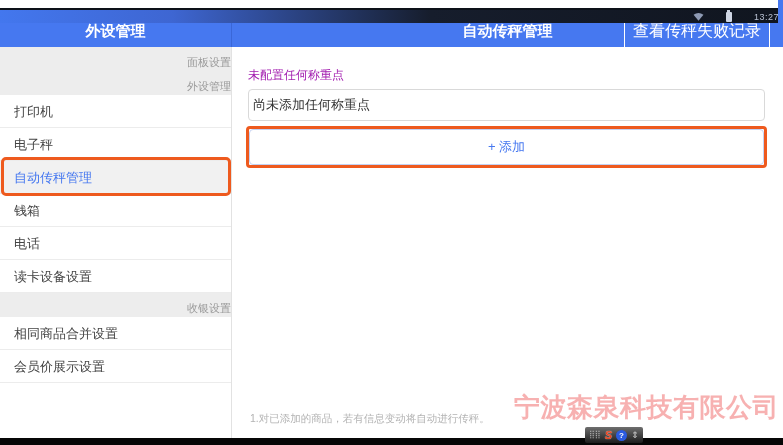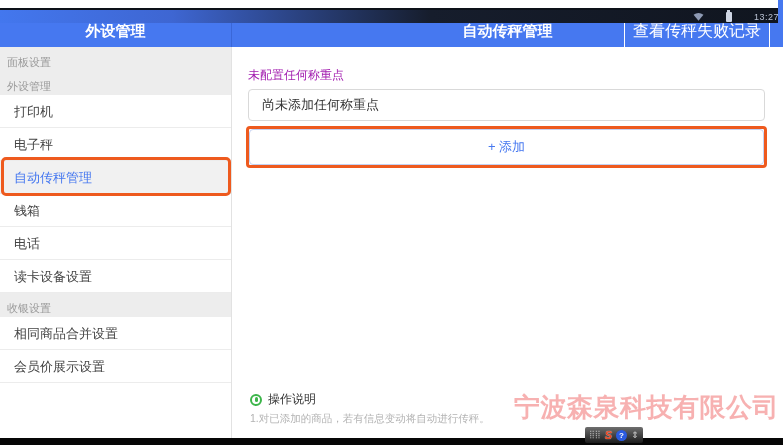--- a/index.html
+++ b/index.html
@@ -22,32 +22,32 @@
   .header h1 { font-size:15px; font-weight:bold; color:#fff; }
   .fail-btn { position:absolute; right:13px; top:50%; transform:translateY(-50%);
     border:1px solid #fff; border-radius:4px; background:transparent; color:#fff;
     font-size:16px; line-height:18px; padding:16px 8px; cursor:pointer; white-space:nowrap; }
   .right-top-strip { position:absolute; right:0; top:0; width:5px; height:47px; background:#4678f0; z-index:4; }
 
   
   .sidebar { position:absolute; left:0; top:47px; width:232px; height:398px; background:#fff;
     border-right:1px solid #e2e2e2; overflow:hidden; z-index:1; }
   .sidebar .section { height:24px; line-height:30px; background:#ededed; color:#9a9a9a;
-    font-size:11px; padding-left:7px; }
+    font-size:11px; padding-left:7px;text-align:right; }
   .sidebar .item { position:relative; height:33px; line-height:33px; padding-left:14px;
     color:#444; font-size:13px; border-bottom:1px solid #ececec; background:#fff; cursor:pointer; }
   .sidebar .item.selected { background:#f1f1f1; color:#4678f0; }
   .annotation-ring { position:absolute; left:1px; right:0; top:-4px; bottom:-3px;
     border:3px solid #ee5a1e; border-radius:5px; pointer-events:none; z-index:2; }
 
   
   .content { position:absolute; left:233px; top:47px; right:0; bottom:7px; background:#fff; }
   .empty-label { position:absolute; top:20px; left:15px; font-size:12px; color:#a21caf; }
   .empty-box { position:absolute; top:42px; left:15px; right:18px; height:32px; line-height:30px;
-    border:1px solid #d9d9d9; border-radius:4px; padding-left:13px; font-size:13px; color:#333; background:#fff; }
+    border:1px solid #d9d9d9; border-radius:4px; padding-left:4px; font-size:13px; color:#333; background:#fff; }
   .add-ring { position:absolute; top:79px; left:13px; right:16px; border:3px solid #ee5a1e; border-radius:4px; }
   .add-btn { display:block; width:100%; height:36px; line-height:34px; text-align:center;
     background:#fff; border:1px solid #c3d1f3; border-radius:4px; color:#4678f0; font-size:13px; cursor:pointer; }
 
   .instructions { position:absolute; left:17px; bottom:12px; }
   .instr-title { display:flex; align-items:center; gap:6px; font-size:12px; color:#333; }
   .instr-icon { position:relative; width:12px; height:12px; border:2px solid #3cb54a; border-radius:50%;
     background:#fff; flex:0 0 auto; }
   .instr-icon::after { content:""; position:absolute; left:2.5px; top:1.5px; width:3px; height:5px;
     background:#3cb54a; border-radius:2px; }
@@ -109,24 +109,20 @@
   </div>
 
   <div class="content">
     <div class="empty-label">未配置任何称重点</div>
     <div class="empty-box">尚未添加任何称重点</div>
     <div class="add-ring">
       <button class="add-btn">+ 添加</button>
     </div>
 
     <div class="instructions">
-      <div class="instr-title">
-        <span class="instr-icon"></span>
-        <span>操作说明</span>
-      </div>
       <div class="instr-line">1.对已添加的商品，若有信息变动将自动进行传秤。</div>
     </div>
 
     <div class="watermark">宁波森泉科技有限公司</div>
   </div>
 
   <div class="bottom-strip"></div>
   <div class="taskbar">
     <span class="grip">⣿⣿</span>
     <span class="s-logo">S</span>

